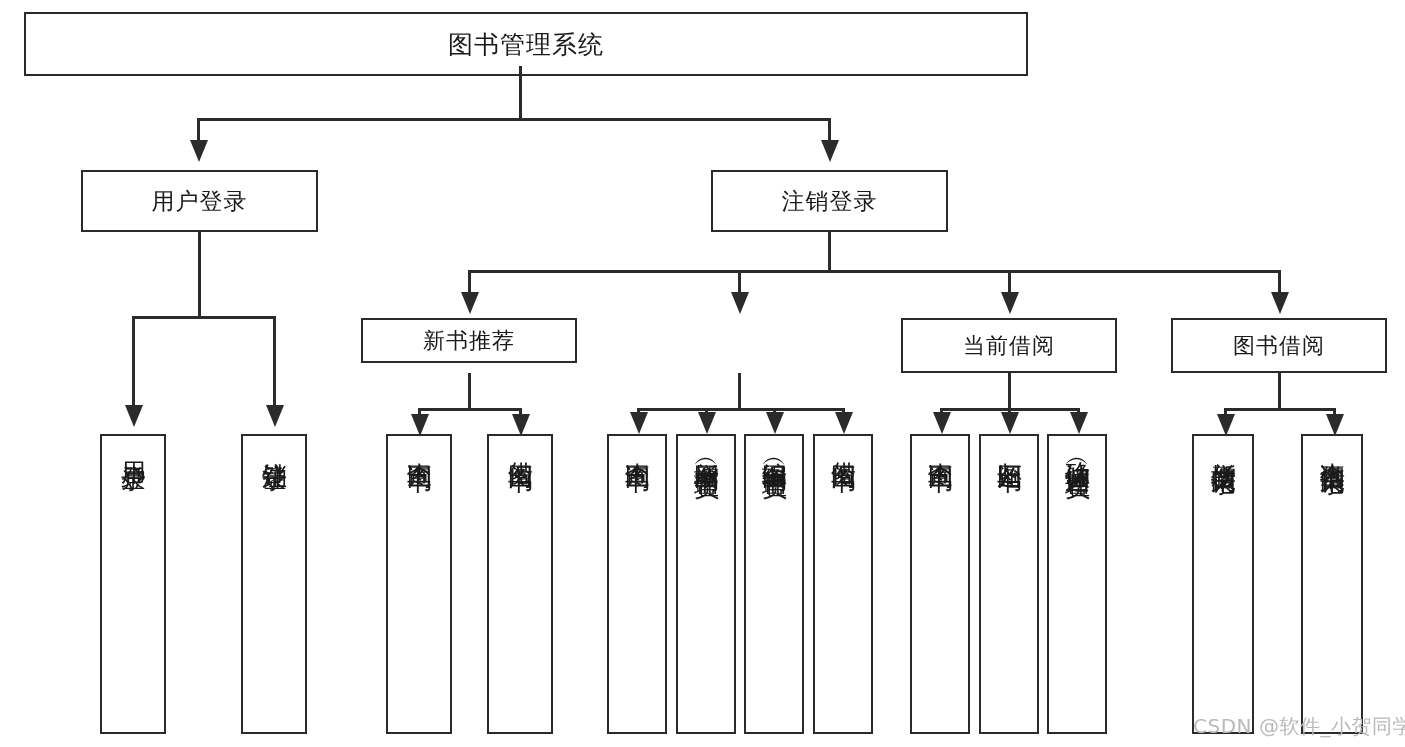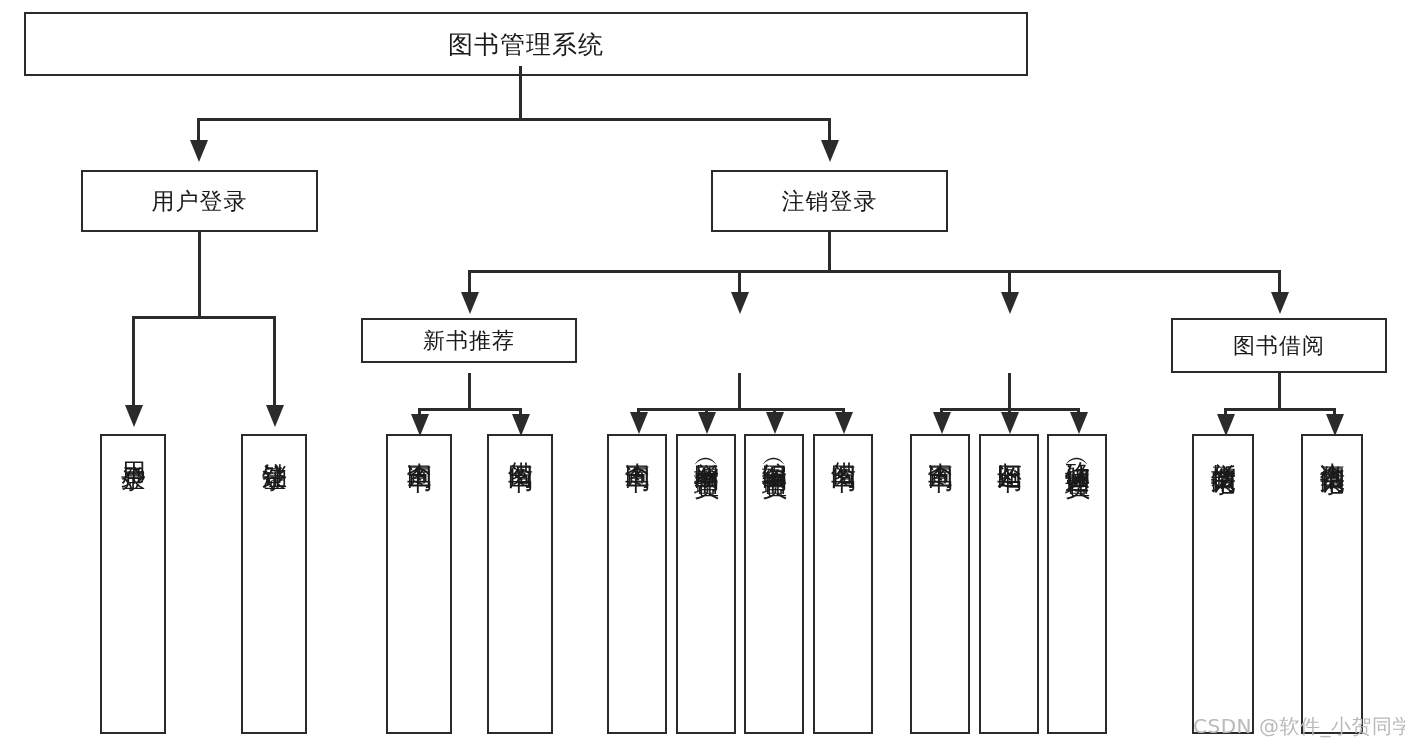--- a/index.html
+++ b/index.html
@@ -123,20 +123,23 @@
   <div class="line-v" style="left:1008px; top:270px; height:22px;"></div>
   <div class="line-v" style="left:1278px; top:270px; height:22px;"></div>
   <div class="arrow" style="left:460.5px; top:292px;"></div>
   <div class="arrow" style="left:730.5px; top:292px;"></div>
   <div class="arrow" style="left:1000.5px; top:292px;"></div>
   <div class="arrow" style="left:1270.5px; top:292px;"></div>
 
   <div class="node level3" style="left:361px; top:318px; width:216px; height:45px;">
     <span>新书推荐</span>
   </div>
+  <div class="node level3" style="left:901px; top:318px; width:216px; height:55px;">
+    <span>当前借阅</span>
+  </div>
   <div class="node level3" style="left:1171px; top:318px; width:216px; height:55px;">
     <span>图书借阅</span>
   </div>
 
   <div class="line-v" style="left:468px; top:373px; width:3px; height:35px;"></div>
   <div class="line-h" style="left:418px; top:408px; width:104px;"></div>
   <div class="line-v" style="left:418px; top:408px; height:18px;"></div>
   <div class="line-v" style="left:519px; top:408px; height:18px;"></div>
   <div class="arrow" style="left:410.5px; top:414px;"></div>
   <div class="arrow" style="left:511.5px; top:414px;"></div>

